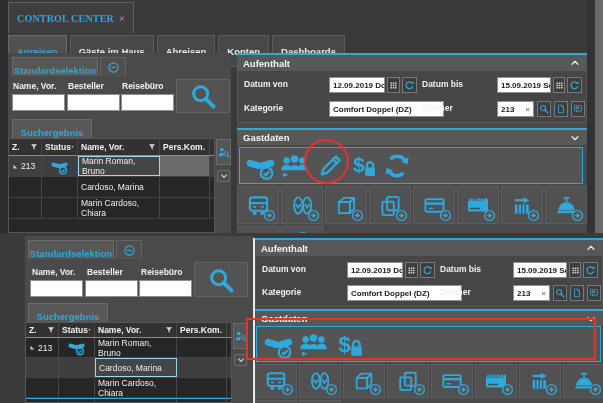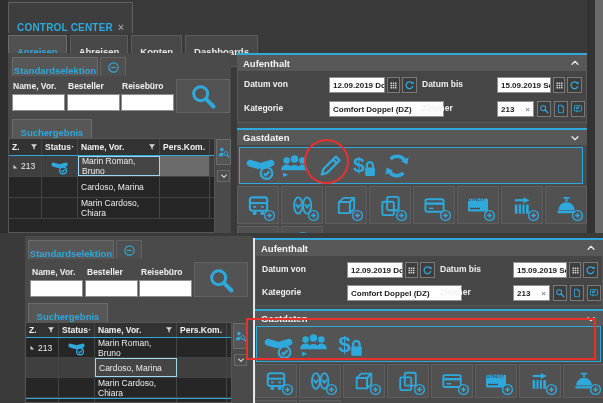--- a/index.html
+++ b/index.html
@@ -12,22 +12,22 @@
   .ic{color:var(--accent);}
 
   
   .shot-top{left:0;top:0;width:587px;height:233px;background:#3a3a3a;overflow:hidden;}
   .edge-dark{left:587px;top:0;width:8px;height:233px;background:#333333;}
   .edge-light{left:595px;top:0;width:8px;height:233px;background:#6a6a6a;}
   .shot-bottom{left:20px;top:233px;width:583px;height:170px;background:#3b3b3b;overflow:hidden;}
 
   
   .left-strip{background:#2d2d2d;}
-  .cc-tab{display:flex;align-items:flex-end;gap:5px;background:#3e3e3e;border:1px solid #606060;border-bottom:none;
-          color:var(--accent);font-size:10px;font-weight:bold;padding:0 8px;letter-spacing:.2px;}
+  .cc-tab{display:flex;align-items:center;gap:5px;background:#3e3e3e;border:1px solid #606060;border-bottom:none;
+          color:var(--accent);font-size:10px;font-weight:bold;padding:0 8px;letter-spacing:.2px;font-family:Liberation Serif, serif;}
   .cc-x{color:#9b9b9b;font-size:10px;font-weight:bold;}
   .tabs-row{display:flex;gap:3px;}
   .tab{display:flex;align-items:center;padding:0 8px;height:32px;font-size:9.5px;font-weight:bold;
        background:#484848;border:1px solid #5c5c5c;color:#e9e9e9;white-space:nowrap;}
   .tab.active{background:#515151;border-color:#6d6d6d;color:var(--accent);}
 
   .panel{background:#4a4a4a;}
   .panel-tab{display:flex;align-items:flex-end;justify-content:center;background:#575757;border:1px solid #6b6b6b;
              border-bottom:none;color:var(--accent);font-size:9.5px;font-weight:bold;white-space:nowrap;}
   .mini-tab{display:flex;align-items:center;justify-content:center;background:#4f4f4f;border:1px solid #636363;border-bottom:none;}
@@ -225,20 +225,23 @@
     <div class="abs cc-tab" style="left:8px;top:2px;height:31px;">
       <span>CONTROL CENTER</span>
       <span class="cc-x">×</span>
     </div>
 
     <div class="abs tabs-row" style="left:8px;top:35px;">
       <div class="tab active">
           <span>Anreisen</span>
         </div>
       <div class="tab">
+          <span>Gäste im Haus</span>
+        </div>
+      <div class="tab">
           <span>Abreisen</span>
         </div>
       <div class="tab">
           <span>Konten</span>
         </div>
       <div class="tab">
           <span>Dashboards</span>
         </div>
     </div>
 

